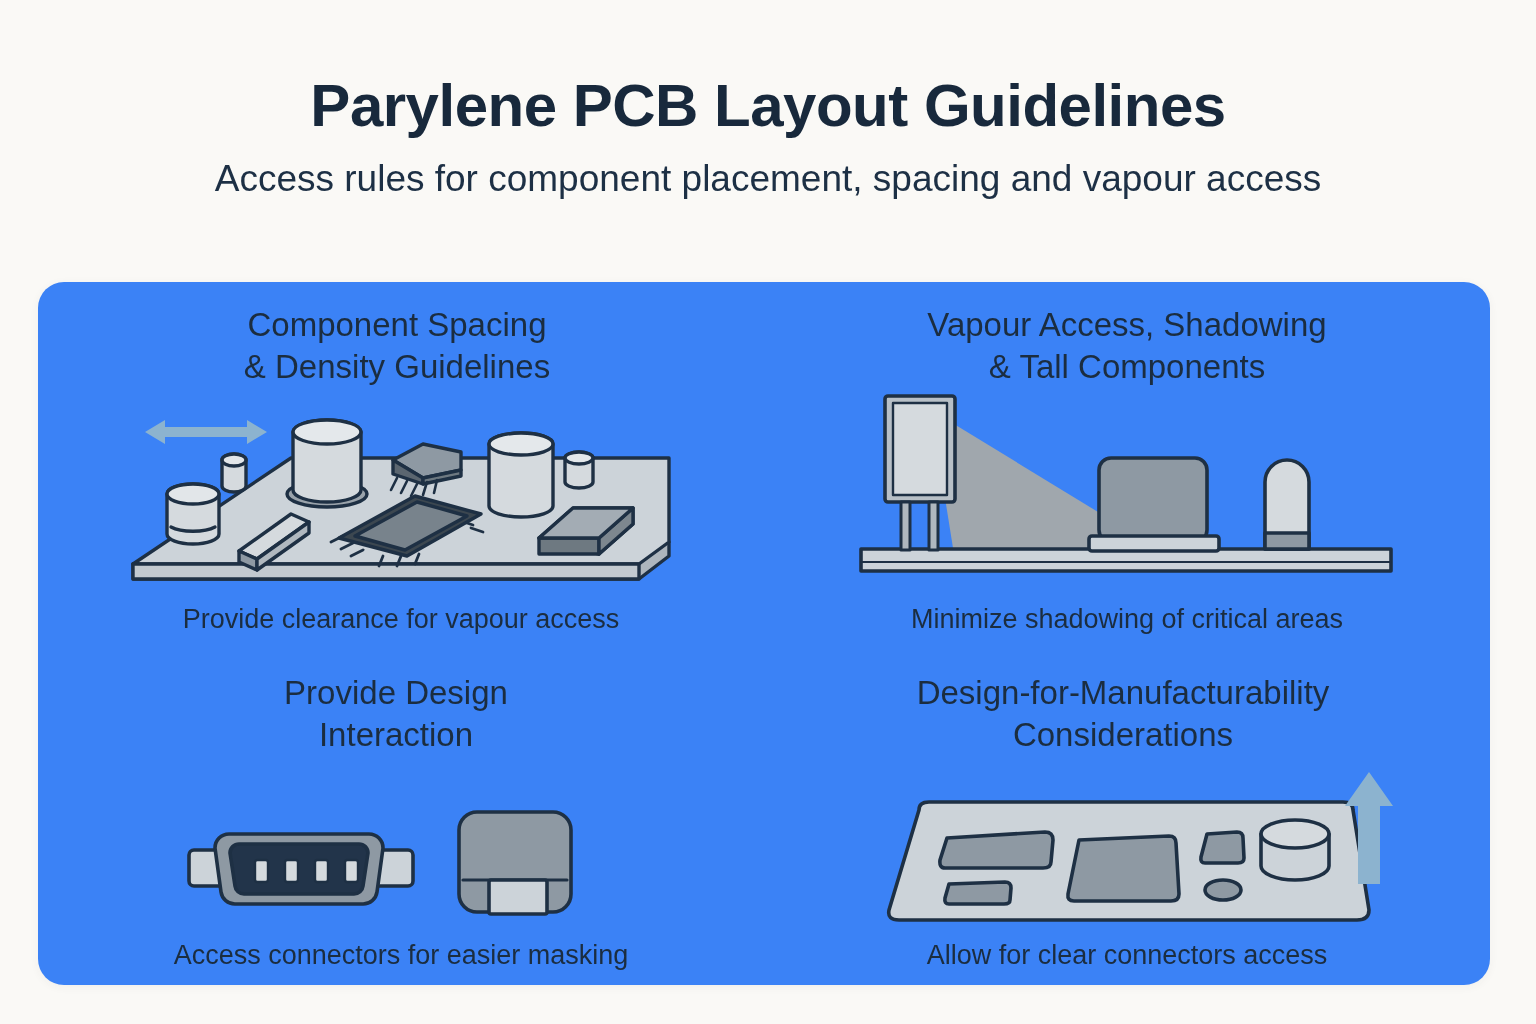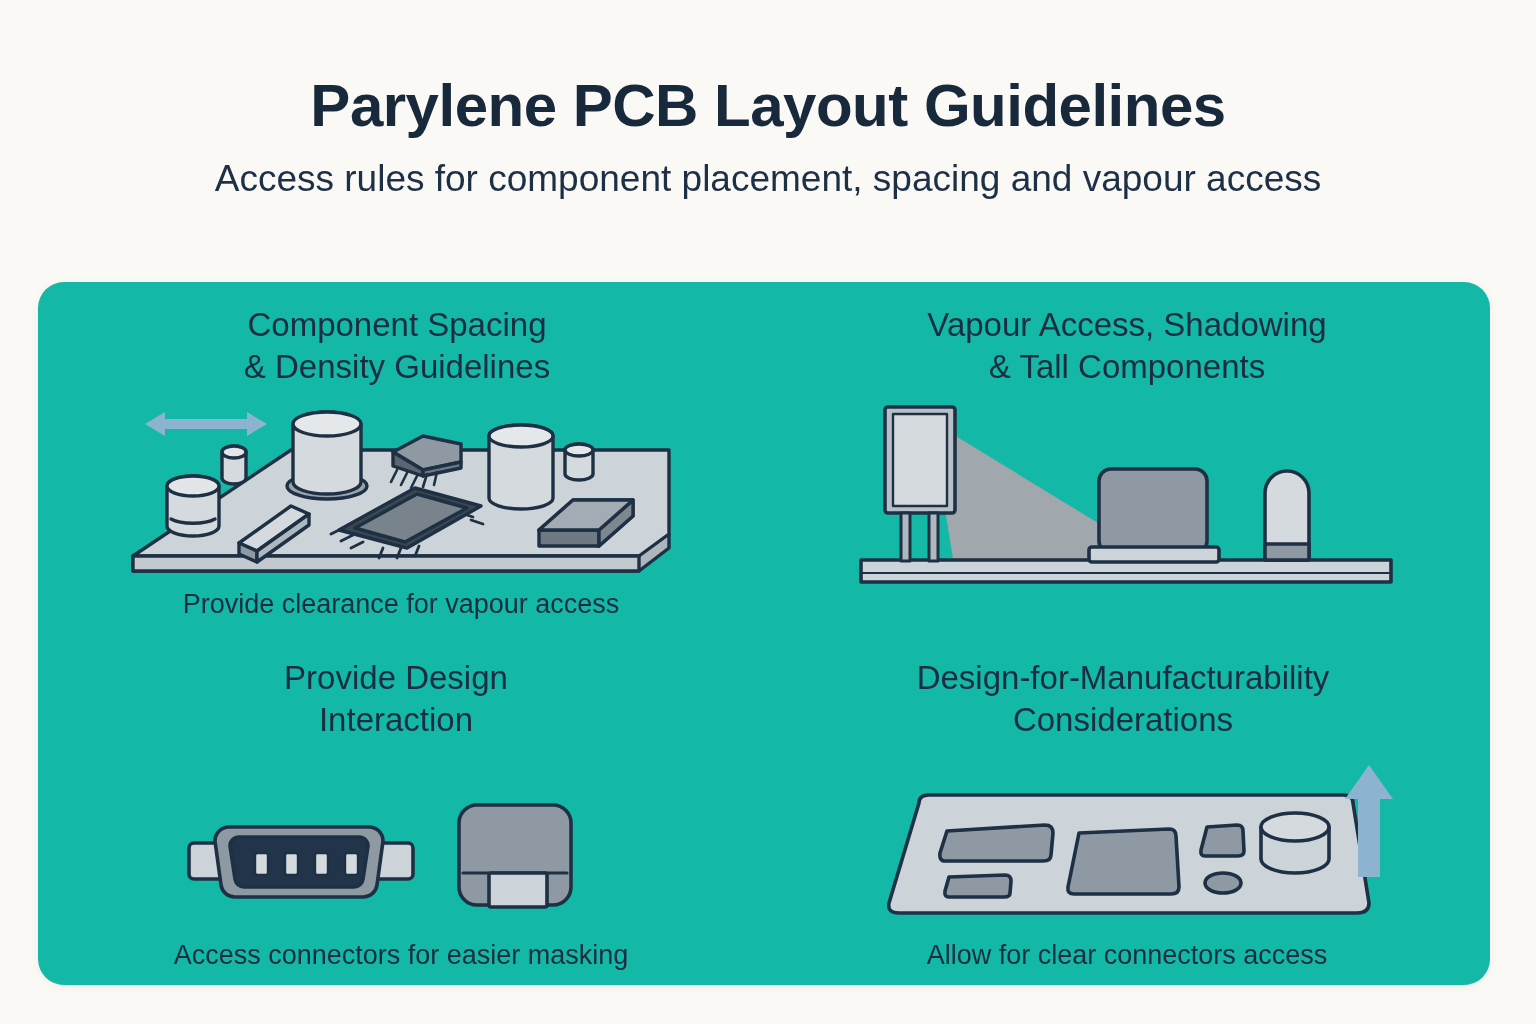--- a/index.html
+++ b/index.html
@@ -43,21 +43,21 @@
     margin: 0;
     padding-top: 22px;
     line-height: 1.1;
   }
   .card {
     position: absolute;
     left: 38px;
     top: 282px;
     width: 1452px;
     height: 703px;
-    background: #14b8a6;
+    background: #3b82f6;
     border-radius: 26px;
     box-shadow: 0 2px 10px rgba(60,60,60,0.05);
   }
   .grid {
     position: absolute;
     inset: 0;
     display: grid;
     grid-template-columns: 1fr 1fr;
     grid-template-rows: 1fr 1fr;
   }
@@ -226,20 +226,21 @@
                 <rect x="232" y="148" width="130" height="15" rx="3" fill="#ccd3d9"></rect>
               </g>
 
               <g>
                 <path d="M408 161 L408 94 A22 22 0 0 1 452 94 L452 161 Z" fill="#d5dade"></path>
                 <path d="M408 145 L452 145 L452 161 L408 161 Z" fill="#8e99a3"></path>
               </g>
             </g>
           </svg>
         </div>
+        <div class="q-caption">Minimize shadowing of critical areas</div>
       </div>
 
       <div class="quad bl">
         <div class="q-title">Provide Design
 Interaction</div>
         <div class="q-art">
           <svg width="460" height="150" viewBox="0 0 460 150">
             <g stroke="#1e3044" stroke-width="3.6" stroke-linejoin="round" stroke-linecap="round">
 
               <g>

